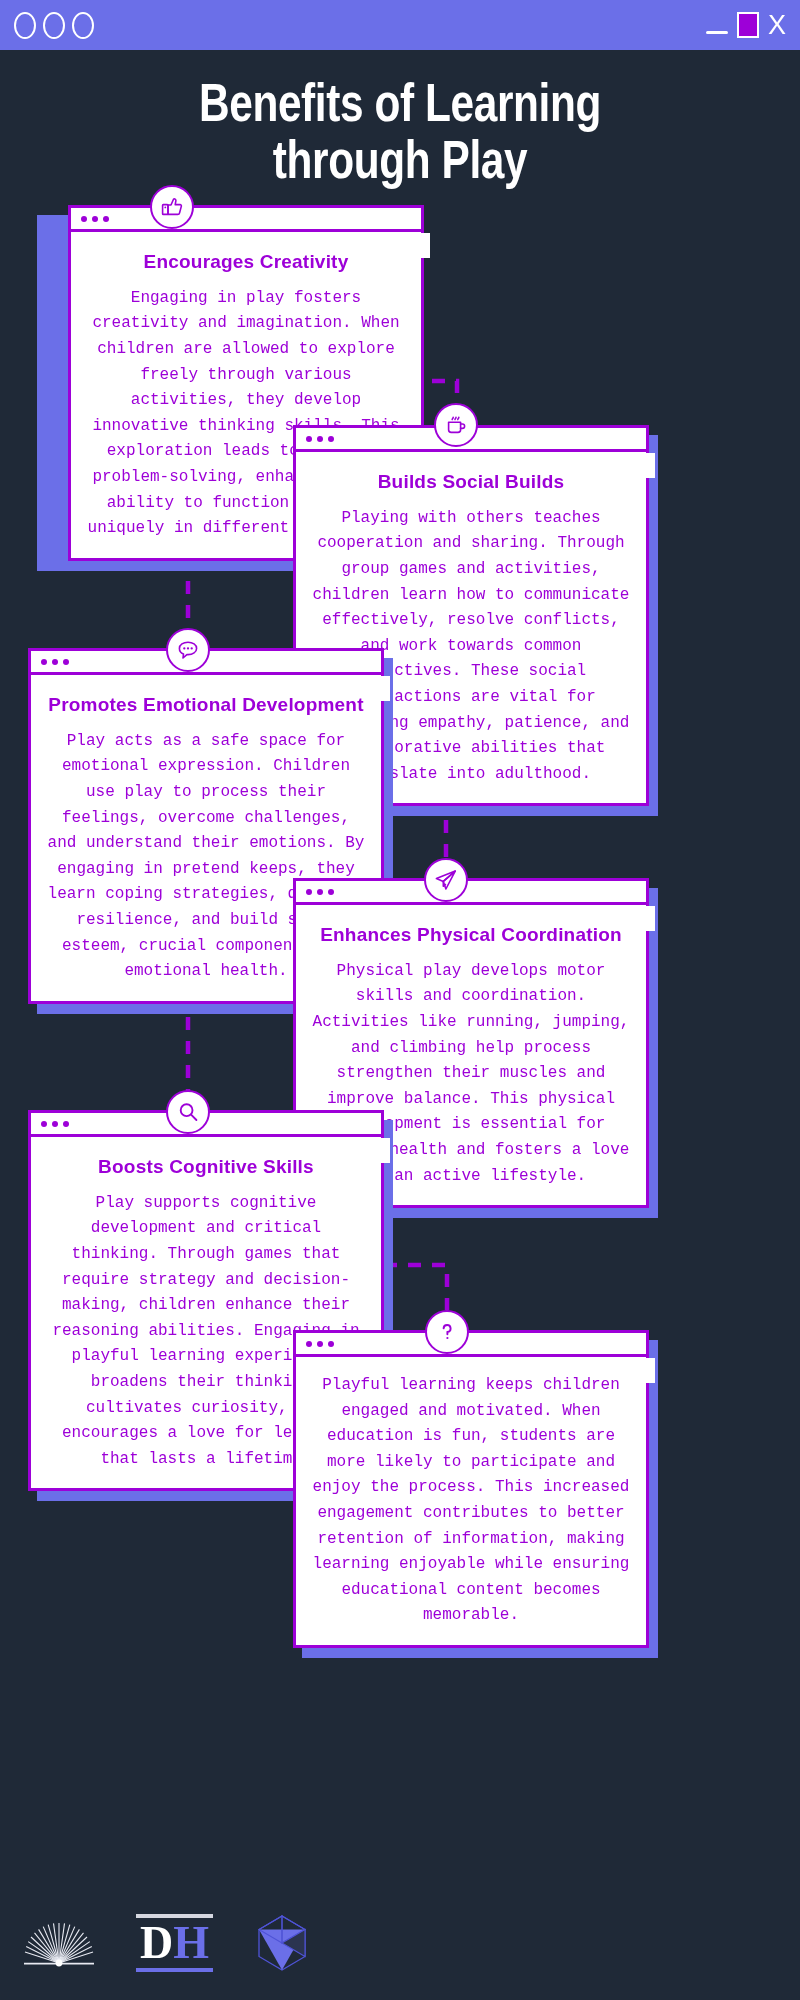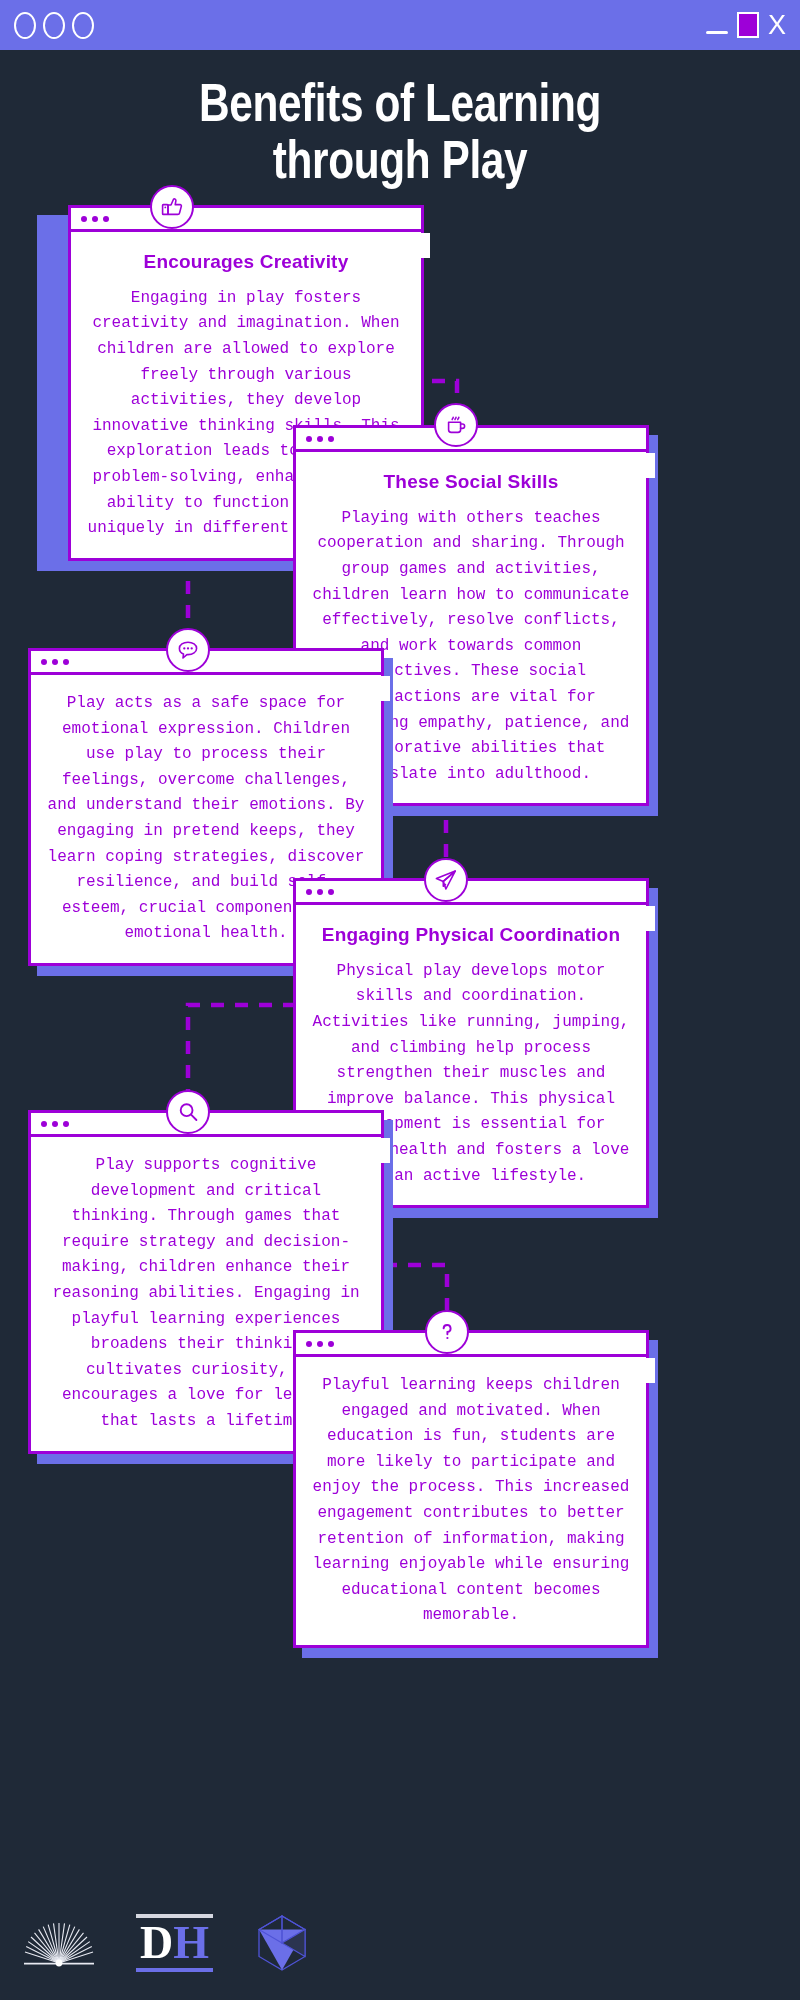--- a/index.html
+++ b/index.html
@@ -177,21 +177,21 @@
   <div class="card" style="left:293px;top:425px;">
     <div class="shadow"></div>
     <div class="frame">
       <div class="bar">
         <span class="dot"></span>
         <span class="dot"></span>
         <span class="dot"></span>
       </div>
       <div class="thumb"></div>
       <div class="body">
-        <div class="ctitle">These Social Skills</div>
+        <div class="ctitle">Builds Social Builds</div>
         <p class="ctext">Playing with others teaches cooperation and sharing. Through group games and activities, children learn how to communicate effectively, resolve conflicts, and work towards common objectives. These social interactions are vital for developing empathy, patience, and collaborative abilities that translate into adulthood.</p>
       </div>
     </div>
   </div>
   <div class="badge" style="left:434px;top:403px;">
     <svg width="24" height="24" viewBox="0 0 24 24" fill="none" stroke="#9d00d8" stroke-width="1.6" stroke-linecap="round" stroke-linejoin="round">
       <path d="M4.6 9.2 h12 v7.6 a2.6 2.6 0 0 1 -2.6 2.6 h-6.8 a2.6 2.6 0 0 1 -2.6 -2.6 z"></path>
       <path d="M16.6 11 h1.8 a2.2 2.2 0 0 1 0 4.4 h-1.8"></path>
       <path d="M8.2 6.6 c0 -1 1 -1.2 1 -2.2"></path>
       <path d="M11 6.6 c0 -1 1 -1.2 1 -2.2"></path>
@@ -202,20 +202,21 @@
   <div class="card" style="left:28px;top:648px;">
     <div class="shadow"></div>
     <div class="frame">
       <div class="bar">
         <span class="dot"></span>
         <span class="dot"></span>
         <span class="dot"></span>
       </div>
       <div class="thumb"></div>
       <div class="body">
+        <div class="ctitle">Promotes Emotional Development</div>
         <p class="ctext">Play acts as a safe space for emotional expression. Children use play to process their feelings, overcome challenges, and understand their emotions. By engaging in pretend keeps, they learn coping strategies, discover resilience, and build self-esteem, crucial components for emotional health.</p>
       </div>
     </div>
   </div>
   <div class="badge" style="left:166px;top:628px;">
     <svg width="24" height="24" viewBox="0 0 24 24" fill="none" stroke="#9d00d8" stroke-width="1.6" stroke-linejoin="round">
       <path d="M3.4 10.4 c0 -3.6 3.9 -6.2 8.6 -6.2 s8.6 2.6 8.6 6.2 c0 3.6 -3.9 6.2 -8.6 6.2 h-1.1 l-3.9 3.4 l0.5 -3.9 c-2.4 -1 -4.1 -3.1 -4.1 -5.7 z"></path>
       <circle cx="8.3" cy="10.4" r="1.15" fill="#9d00d8" stroke="none"></circle>
       <circle cx="12" cy="10.4" r="1.15" fill="#9d00d8" stroke="none"></circle>
       <circle cx="15.7" cy="10.4" r="1.15" fill="#9d00d8" stroke="none"></circle>
@@ -225,21 +226,21 @@
   <div class="card" style="left:293px;top:878px;">
     <div class="shadow"></div>
     <div class="frame">
       <div class="bar">
         <span class="dot"></span>
         <span class="dot"></span>
         <span class="dot"></span>
       </div>
       <div class="thumb"></div>
       <div class="body">
-        <div class="ctitle">Engaging Physical Coordination</div>
+        <div class="ctitle">Enhances Physical Coordination</div>
         <p class="ctext">Physical play develops motor skills and coordination. Activities like running, jumping, and climbing help process strengthen their muscles and improve balance. This physical development is essential for overall health and fosters a love for an active lifestyle.</p>
       </div>
     </div>
   </div>
   <div class="badge" style="left:424px;top:858px;">
     <svg width="24" height="24" viewBox="0 0 24 24" fill="none" stroke="#9d00d8" stroke-width="1.6" stroke-linejoin="round">
       <path d="M21.2 3.1 L2.4 10.6 L9.3 13.4 z"></path>
       <path d="M21.2 3.1 L9.3 13.4 L11.9 21 z"></path>
       <path d="M9.3 13.4 L9.3 18.3 L11.9 16.2"></path>
     </svg>
@@ -248,20 +249,21 @@
   <div class="card" style="left:28px;top:1110px;">
     <div class="shadow"></div>
     <div class="frame">
       <div class="bar">
         <span class="dot"></span>
         <span class="dot"></span>
         <span class="dot"></span>
       </div>
       <div class="thumb"></div>
       <div class="body">
+        <div class="ctitle">Boosts Cognitive Skills</div>
         <p class="ctext">Play supports cognitive development and critical thinking. Through games that require strategy and decision-making, children enhance their reasoning abilities. Engaging in playful learning experiences broadens their thinking, cultivates curiosity, and encourages a love for learning that lasts a lifetime.</p>
       </div>
     </div>
   </div>
   <div class="badge" style="left:166px;top:1090px;">
     <svg width="24" height="24" viewBox="0 0 24 24" fill="none" stroke="#9d00d8" stroke-width="1.9" stroke-linecap="round">
       <circle cx="10.6" cy="10.2" r="5.9"></circle>
       <path d="M15.1 14.7 L20.4 20"></path>
     </svg>
   </div>

